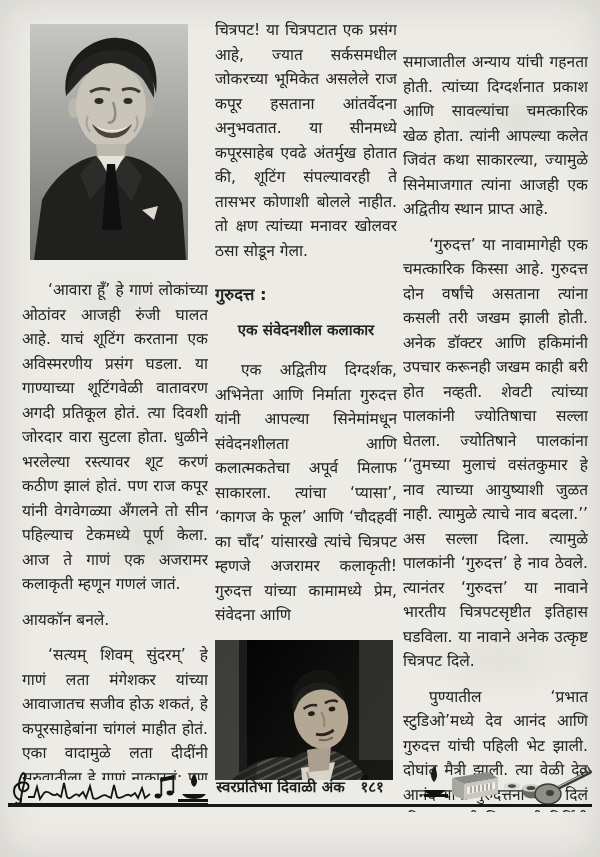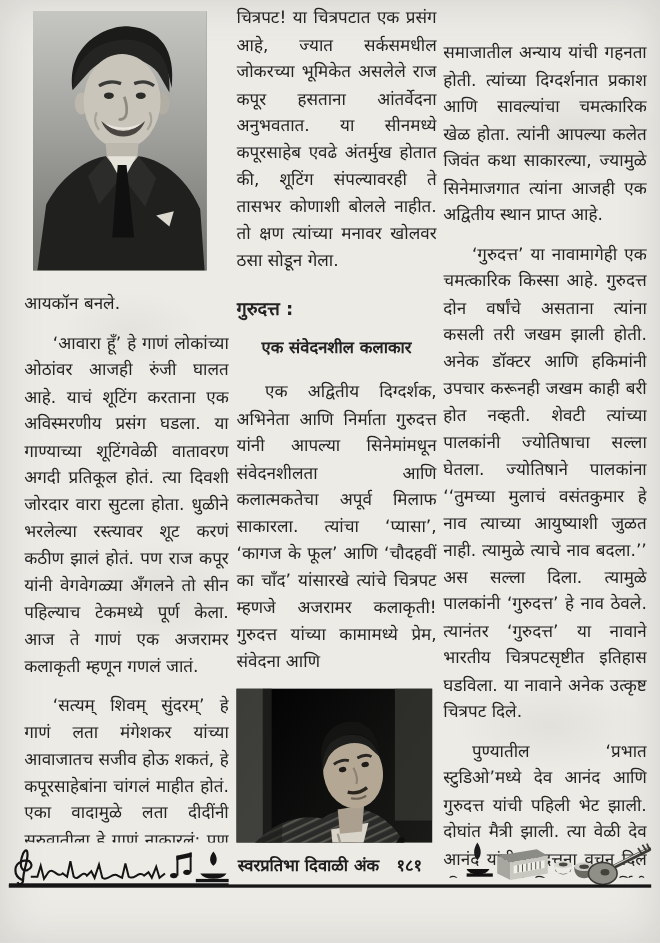--- a/index.html
+++ b/index.html
@@ -14,21 +14,21 @@
     position:absolute;inset:0;
     background:
       radial-gradient(ellipse 120px 60px at 520px 120px, rgba(120,120,115,0.10), transparent 70%),
       radial-gradient(ellipse 100px 70px at 150px 540px, rgba(120,120,115,0.10), transparent 70%),
       radial-gradient(ellipse 120px 60px at 500px 660px, rgba(120,120,115,0.09), transparent 70%),
       radial-gradient(ellipse 90px 50px at 120px 300px, rgba(120,120,115,0.07), transparent 70%),
       #ecebe6;
     box-shadow:inset 0 0 40px rgba(90,90,85,0.18);
   }
   .col{
-    position:absolute;top:4px;height:762px;overflow:hidden;
+    position:absolute;top:18px;height:762px;overflow:hidden;
     font-size:15.5px;line-height:24.5px;
   }
   .col-left{left:22px;width:186px;}
   .col-mid{left:215px;width:182px;}
   .col-right{left:403px;width:185px;margin-top:32px;}
   .p{margin:0 0 11px 0;text-align:justify;text-indent:26px;}
   .p.nofirstindent{text-indent:0;}
   .h1{font-weight:bold;text-align:left;font-size:16.5px;margin:20px 0 10px 0;}
   .h2{font-weight:bold;text-align:center;font-size:15px;margin:0 0 16px 0;}
   .photo{display:block;background:#888;}
@@ -91,22 +91,22 @@
         <path d="M66,132 L81,150 L60,176 L50,150 Z" fill="#2c2c2a"></path>
         <path d="M96,132 L81,150 L102,178 L112,152 Z" fill="#2c2c2a"></path>
 
         <path d="M68,132 L94,132 L81,156 Z" fill="#e6e3db"></path>
 
         <path d="M77,140 L85,140 L92,206 L72,206 Z" fill="#101010"></path>
 
         <path d="M112,186 L128,182 L124,196 Z" fill="#ddd9d0"></path>
       </svg>
     </div>
+    <p class="p">‘आवारा हूँ’ हे गाणं लोकांच्या ओठांवर आजही रुंजी घालत आहे. याचं शूटिंग करताना एक अविस्मरणीय प्रसंग घडला. या गाण्याच्या शूटिंगवेळी वातावरण अगदी प्रतिकूल होतं. त्या दिवशी जोरदार वारा सुटला होता. धुळीने भरलेल्या रस्त्यावर शूट करणं कठीण झालं होतं. पण राज कपूर यांनी वेगवेगळ्या अँगलने तो सीन पहिल्याच टेकमध्ये पूर्ण केला. आज ते गाणं एक अजरामर कलाकृती म्हणून गणलं जातं.</p>
     <p class="p nofirstindent">आयकॉन बनले.</p>
-    <p class="p">‘आवारा हूँ’ हे गाणं लोकांच्या ओठांवर आजही रुंजी घालत आहे. याचं शूटिंग करताना एक अविस्मरणीय प्रसंग घडला. या गाण्याच्या शूटिंगवेळी वातावरण अगदी प्रतिकूल होतं. त्या दिवशी जोरदार वारा सुटला होता. धुळीने भरलेल्या रस्त्यावर शूट करणं कठीण झालं होतं. पण राज कपूर यांनी वेगवेगळ्या अँगलने तो सीन पहिल्याच टेकमध्ये पूर्ण केला. आज ते गाणं एक अजरामर कलाकृती म्हणून गणलं जातं.</p>
     <p class="p">‘सत्यम् शिवम् सुंदरम्’ हे गाणं लता मंगेशकर यांच्या आवाजातच सजीव होऊ शकतं, हे कपूरसाहेबांना चांगलं माहीत होतं. एका वादामुळे लता दीदींनी सुरुवातीला हे गाणं नाकारलं; पण पं. नरेंद्र शर्मा यांच्या सल्ल्यामुळे त्यांनी ते गाणं गायलं. भक्तिरसाने भरलेलं हे गाणं आजही लोकप्रिय आहे.</p>
 
   </div>
 
   <div class="col col-mid">
     <p class="p nofirstindent">चित्रपट! या चित्रपटात एक प्रसंग आहे, ज्यात सर्कसमधील जोकरच्या भूमिकेत असलेले राज कपूर हसताना आंतर्वेदना अनुभवतात. या सीनमध्ये कपूरसाहेब एवढे अंतर्मुख होतात की, शूटिंग संपल्यावरही ते तासभर कोणाशी बोलले नाहीत. तो क्षण त्यांच्या मनावर खोलवर ठसा सोडून गेला.</p>
     <div class="h1">गुरुदत्त :</div>
     <div class="h2">एक संवेदनशील कलाकार</div>
     <p class="p">एक अद्वितीय दिग्दर्शक, अभिनेता आणि निर्माता गुरुदत्त यांनी आपल्या सिनेमांमधून संवेदनशीलता आणि कलात्मकतेचा अपूर्व मिलाफ साकारला. त्यांचा ‘प्यासा’, ‘कागज के फूल’ आणि ‘चौदहवीं का चाँद’ यांसारखे त्यांचे चित्रपट म्हणजे अजरामर कलाकृती! गुरुदत्त यांच्या कामामध्ये प्रेम, संवेदना आणि</p>
     <div class="photo photo-guru">

